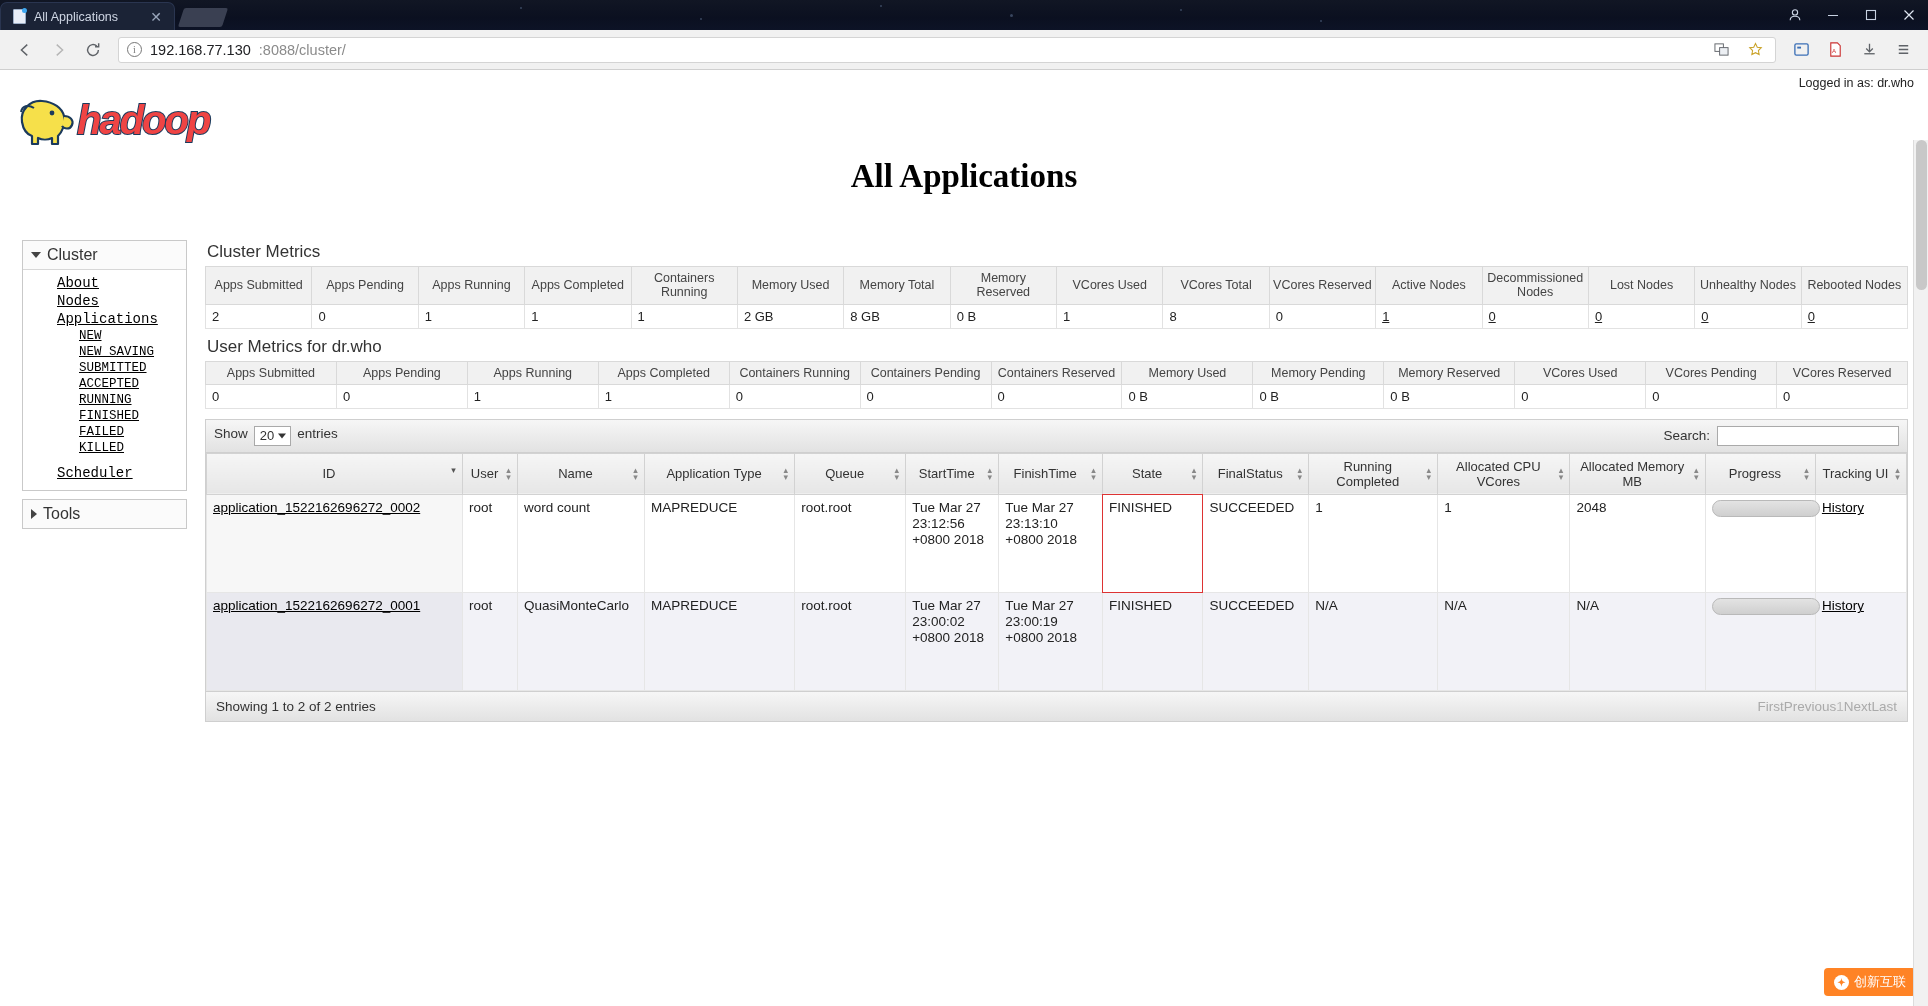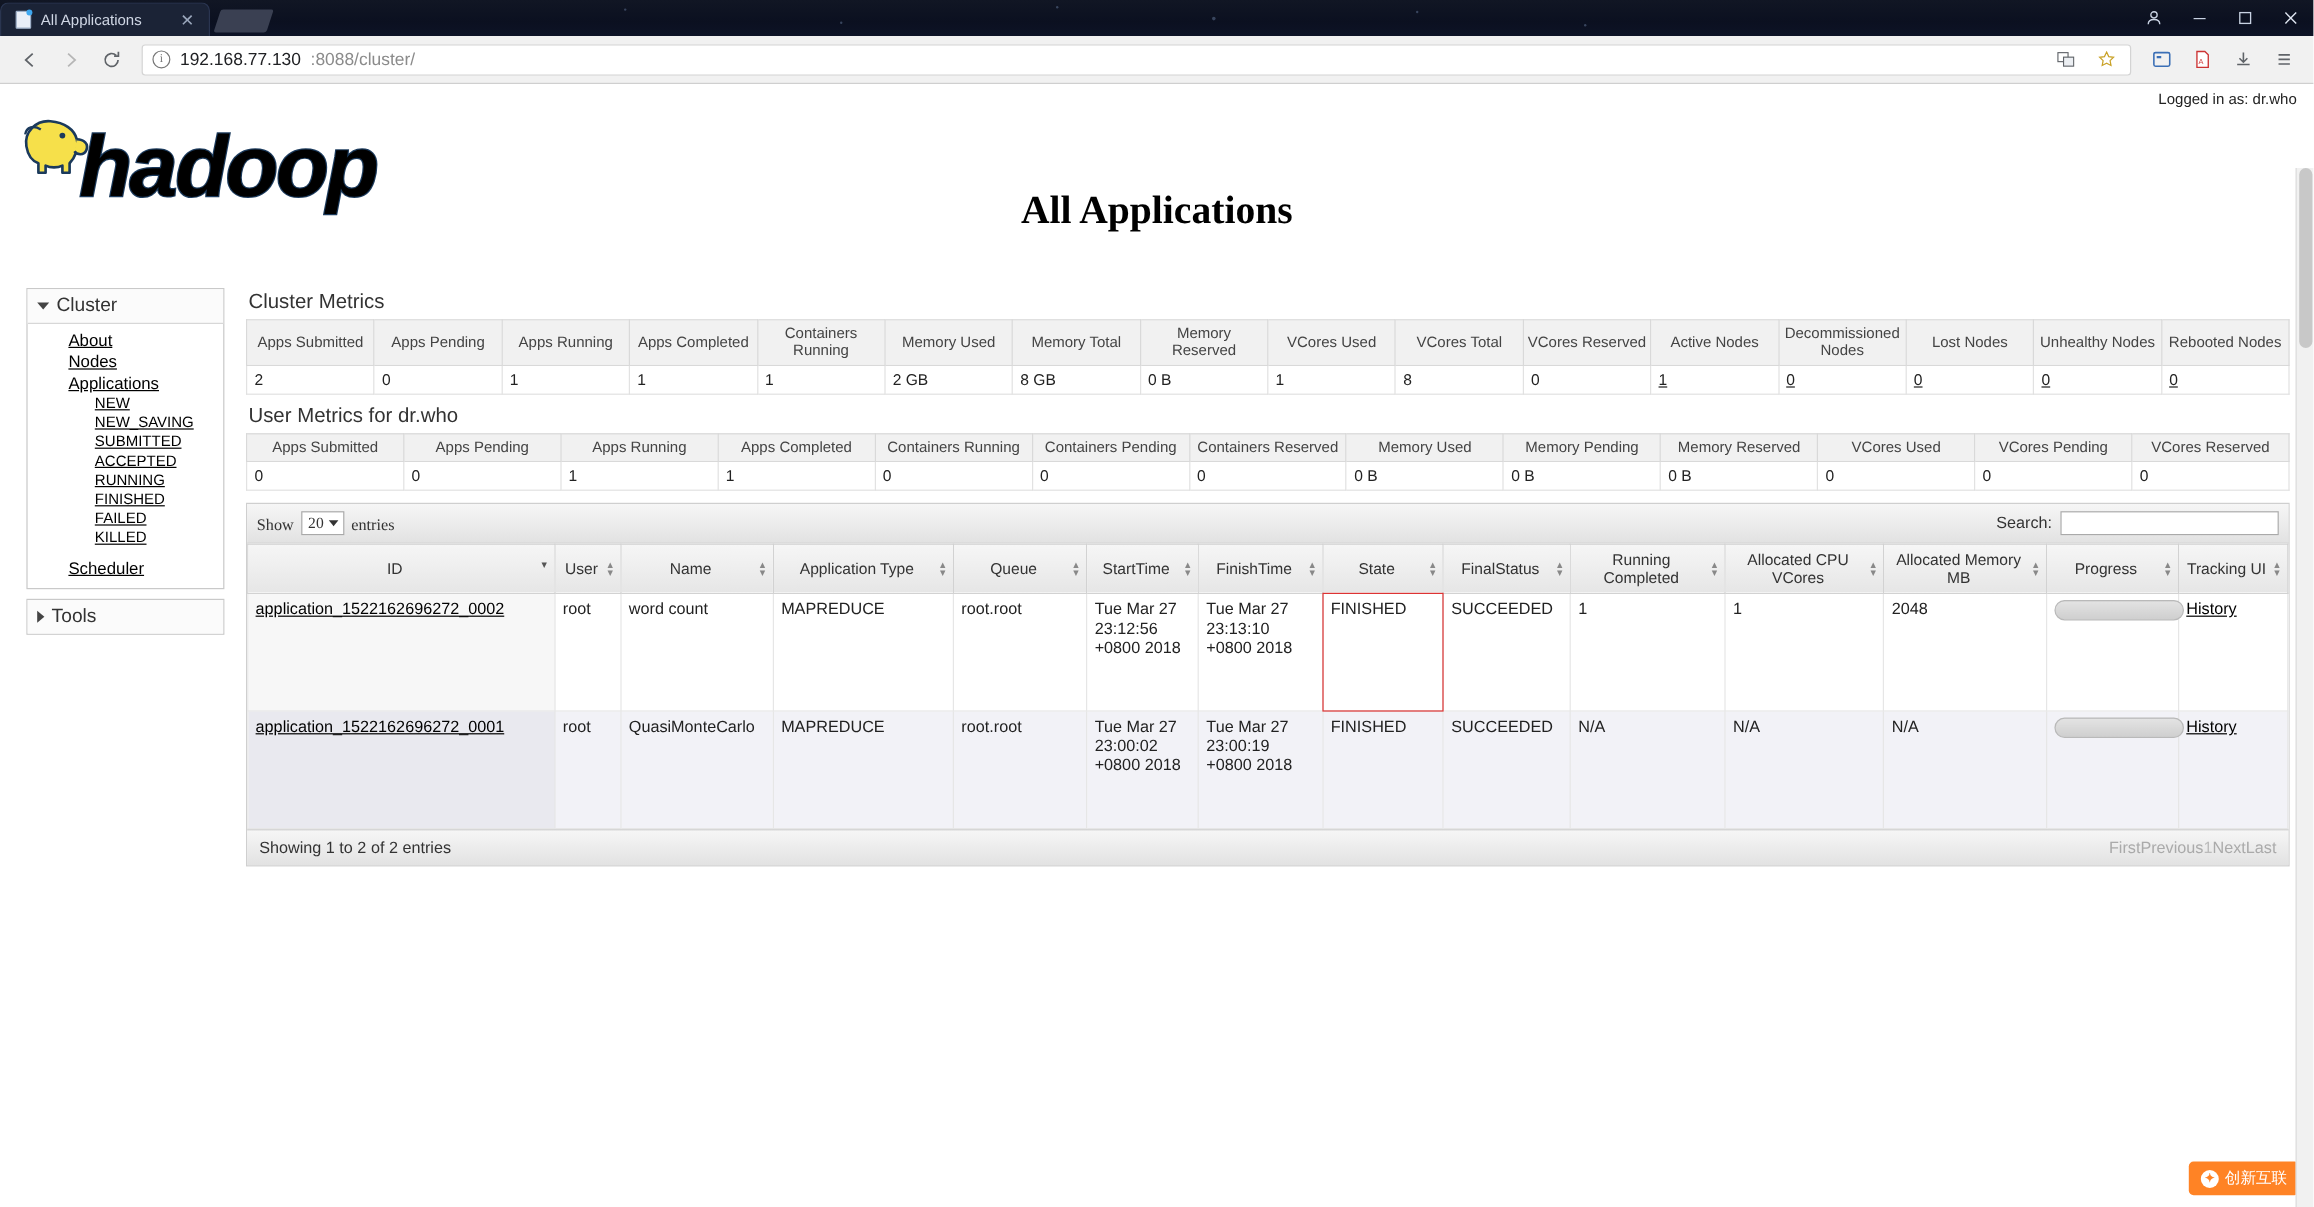--- a/index.html
+++ b/index.html
@@ -72,24 +72,24 @@
   .page { position:relative; background:#fff; height: 936px; }
 
   .loginfo {
     position:absolute; right:14px; top:6px; font-size:12.5px; color:#222;
     font-family:"Liberation Sans", sans-serif;
   }
 
   .hadoop-logo { position:absolute; left:14px; top:22px; width:300px; height:78px; }
   .hadoop-text {
     font-family:"Liberation Sans", sans-serif;
-    font-weight:bold; font-style:italic; font-size:72px; letter-spacing:-2px;
-    color:#000000; -webkit-text-stroke: 2px #1b3a5c;
+    font-weight:bold; font-style:italic; font-size:40px; letter-spacing:-2px;
+    color:#ef4444; -webkit-text-stroke: 2px #1b3a5c;
     paint-order: stroke fill;
-    position:absolute; left:52px; top:6px;
+    position:absolute; left:63px; top:6px;
   }
   .elephant { position:absolute; left:0; top:0; width:62px; height:56px; }
 
   .page-title {
     position:absolute; left:0; right:0; top:88px; text-align:center;
     font-size:33px; font-weight:bold; color:#000;
     font-family:"Liberation Serif", serif;
   }
 
   
@@ -100,21 +100,21 @@
   .panel { border:1px solid #c9c9c9; background:#fff; margin-bottom:8px; }
   .panel-head {
     padding:5px 8px; font-size:16px; color:#333; border-bottom:1px solid #d7d7d7;
     background:#fbfbfb; display:flex; align-items:center; gap:6px; cursor:pointer;
   }
   .caret-down { width:0;height:0;border-left:5px solid transparent;border-right:5px solid transparent;border-top:6px solid #444; }
   .caret-right { width:0;height:0;border-top:5px solid transparent;border-bottom:5px solid transparent;border-left:6px solid #444; }
   .panel-body { padding:4px 0 8px 0; }
   .nav-link {
     display:block; color:#000; text-decoration:underline; font-size:14px;
-    padding:1px 0 1px 34px; cursor:pointer; white-space:nowrap;
+    padding:1px 0 1px 34px; cursor:pointer; white-space:nowrap;font-family:Liberation Mono, monospace;
   }
   .nav-link.sub { padding-left:56px; font-size:12.5px; }
 
   
   .main {
     position:absolute; left:205px; top:168px; right:20px;
     font-size:13px; color:#222;
   }
   .section-title { font-size:17px; color:#333; margin:4px 0 4px 2px; font-weight:normal; }
 
@@ -138,21 +138,21 @@
     border:1px solid #e2e2e2; border-top:none; padding:4px 6px; font-size:13px; background:#fff;
   }
 
   
   .dt-wrap { margin-top:10px; border:1px solid #cfcfcf; background:#f7f7f7; }
   .dt-top {
     background: linear-gradient(180deg,#f6f6f6,#e2e2e2);
     border-bottom:1px solid #cfcfcf; padding:6px 8px; display:flex; align-items:center;
     font-size:13.5px; color:#333;
   }
-  .dt-length { display:flex; align-items:flex-end; gap:6px;font-family:Liberation Serif, serif; }
+  .dt-length { display:flex; align-items:flex-start; gap:6px; }
   .dt-select {
     border:1px solid #a9a9a9; background:#fff; font-size:13px; padding:1px 16px 1px 5px;
     position:relative; display:inline-flex; align-items:center; cursor:pointer; height:20px;
   }
   .dt-select .arr { position:absolute; right:4px; top:50%; transform:translateY(-50%);
       width:0;height:0;border-left:4px solid transparent;border-right:4px solid transparent;border-top:5px solid #333;}
   .dt-filter { margin-left:auto; display:flex; align-items:center; gap:7px; }
   .dt-filter input {
     border:1px solid #aaa; height:20px; width:182px; font-size:13px; padding:1px 4px;
     font-family:"Liberation Sans", sans-serif;

